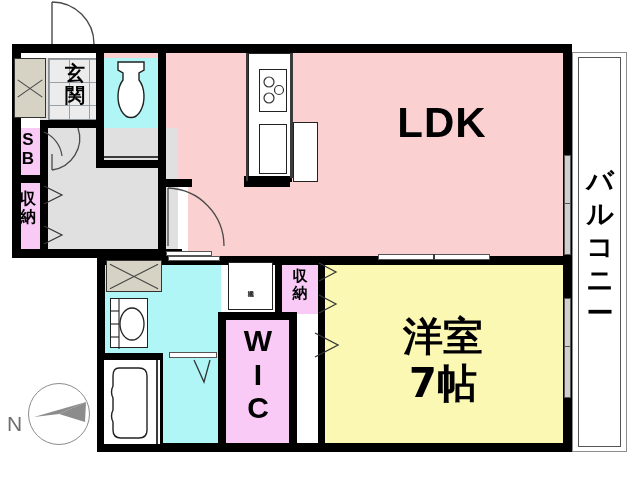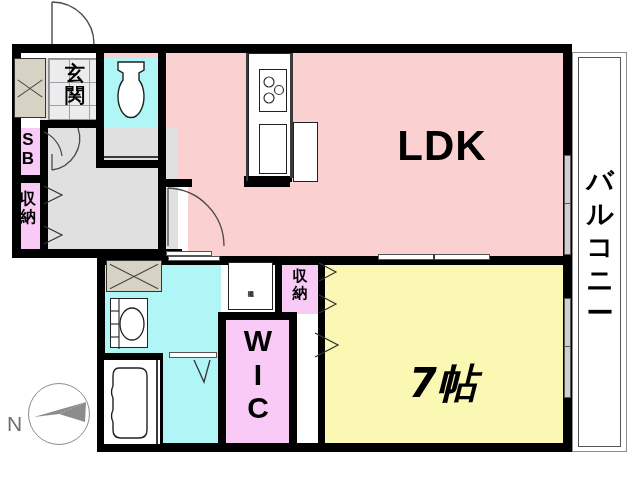--- a/index.html
+++ b/index.html
@@ -311,23 +311,24 @@
       <path d="M1 1 L18 10 L1 19" stroke="#333" stroke-width="1.2" fill="none"></path>
     </svg>
   </div>
 
   <div class="abs" style="left:314px; top:332px; width:26px; height:26px;">
     <svg width="26" height="26" viewBox="0 0 26 26">
       <path d="M1 1 L24 13 L1 25" stroke="#333" stroke-width="1.3" fill="none"></path>
     </svg>
   </div>
 
-  <div class="lbl" style="left:372px; top:124px; width:140px; font-size:42px; letter-spacing:1px;">LDK</div>
-
-  <div class="lbl" style="left:378px; top:362px; width:130px; font-size:40px; font-family:'DejaVu Sans', sans-serif;font-style:italic;">7帖</div>
+  <div class="lbl" style="left:372px; top:101px; width:140px; font-size:42px; letter-spacing:1px;">LDK</div>
+
+  <div class="lbl" style="left:378px; top:315px; width:130px; font-size:40px; font-family:'DejaVu Sans', sans-serif;">洋室</div>
+  <div class="lbl" style="left:378px; top:362px; width:130px; font-size:40px; font-family:'DejaVu Sans', sans-serif;">7帖</div>
 
   <div class="vlabel" style="left:236px; top:324px; width:44px; font-size:30px;">
     <div>W</div>
     <div>I</div>
     <div>C</div>
   </div>
 
   <div class="vlabel" style="left:58px; top:62px; width:34px; font-size:20px; font-family:'DejaVu Sans', sans-serif;">
     <div>玄</div>
     <div>関</div>

